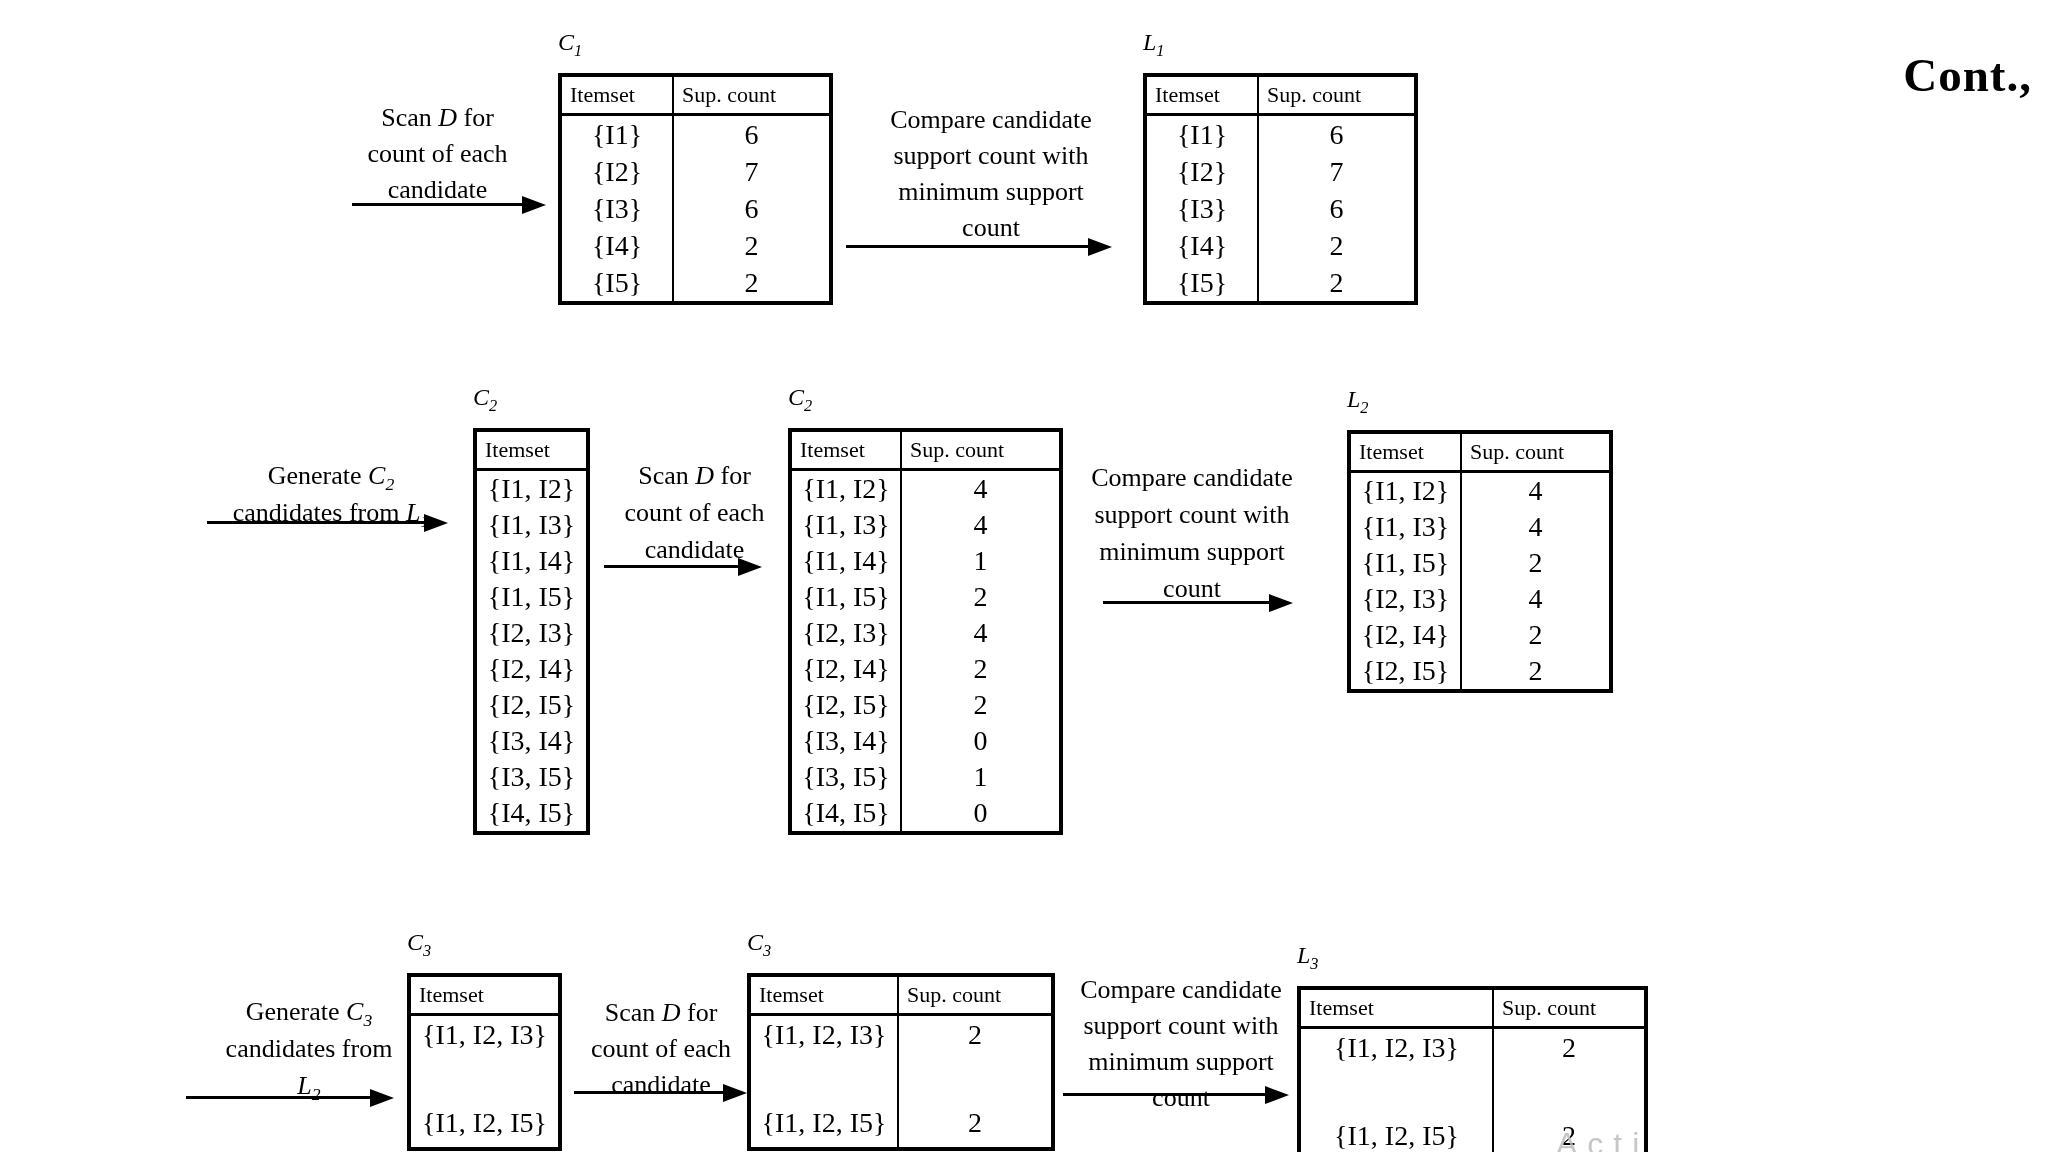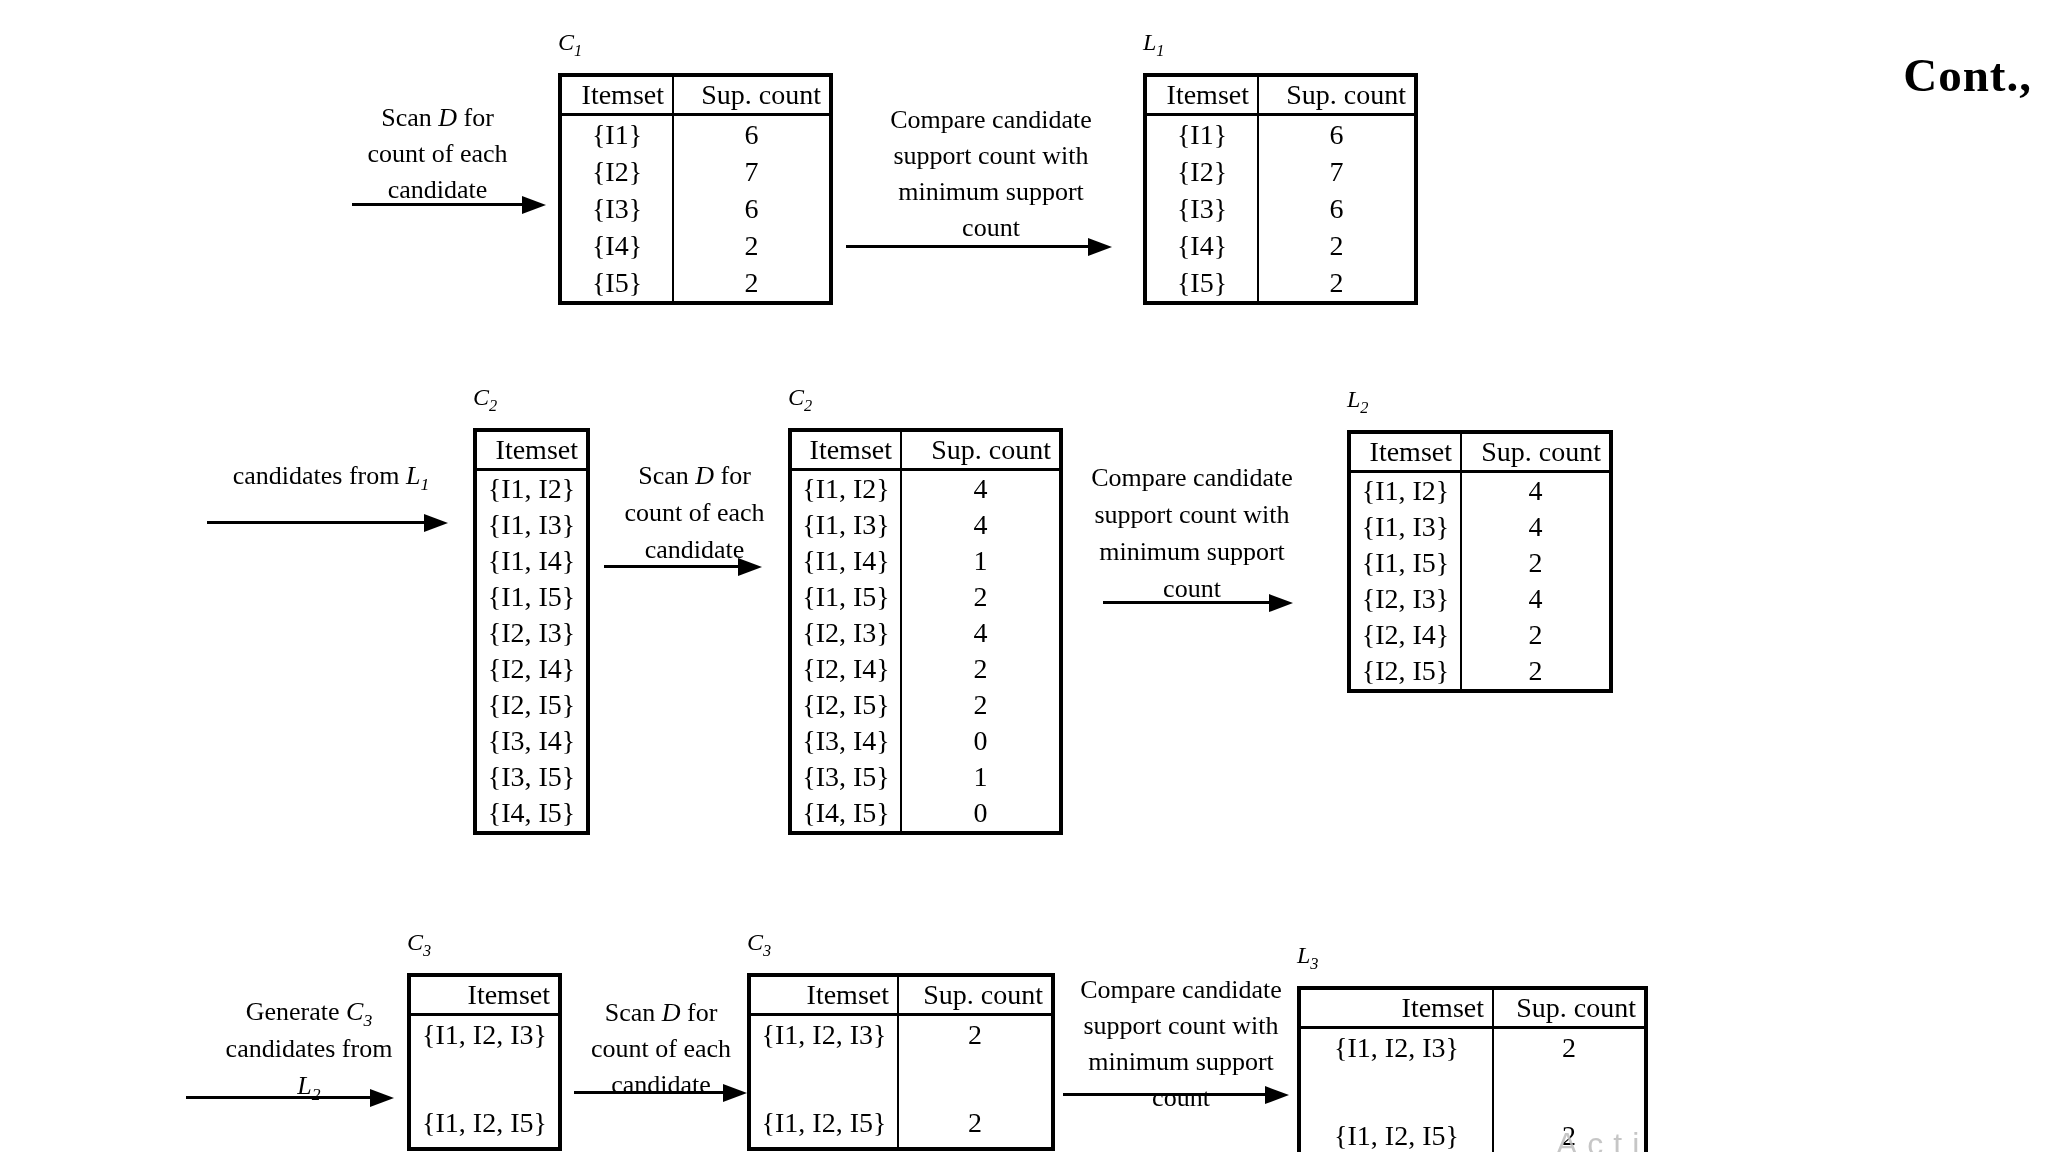--- a/index.html
+++ b/index.html
@@ -54,22 +54,22 @@
 
   
   .tbl{position:absolute;}
   .tbl-title{
     height:44px;font-size:24px;font-style:italic;
     display:flex;align-items:flex-start;justify-content:flex-start;
   }
   .tbl-title sub,.label sub{font-size:68%;line-height:0;}
   .tbl table{border-collapse:collapse;border:4px solid #000;background:#fff;}
   .tbl th{
-    font-weight:normal;font-size:28px;height:36px;padding:0 8px;
-    border-bottom:3px solid #000;text-align:right;
+    font-weight:normal;font-size:22px;height:36px;padding:0 8px;
+    border-bottom:3px solid #000;text-align:left;
   }
   .tbl td{font-size:28px;text-align:center;padding:0 8px;}
   .tbl th + th,.tbl td + td{border-left:2px solid #000;margin-top:20px;}
 
   #tbl-c1 {left:558px; top:29px;}
   #tbl-l1 {left:1143px;top:29px;}
   #tbl-c2a{left:473px; top:384px;}
   #tbl-c2b{left:788px; top:384px;}
   #tbl-l2 {left:1347px;top:386px;}
   #tbl-c3a{left:407px; top:929px;}
@@ -188,20 +188,21 @@
             <tr>
               <td class="col0">{I5}</td>
               <td class="col1">2</td>
             </tr>
           </tbody>
         </table>
       </div>
   </div>
 
   <div class="label" id="lbl-gen2">
+      <div>Generate <i>C<sub>2</sub></i></div>
       <div>candidates from <i>L<sub>1</sub></i></div>
     </div>
   <div class="arrow" id="arr3"></div>
 
   <div class="tbl" id="tbl-c2a">
     <div class="tbl-title">
         <i>C<sub>2</sub></i>
       </div>
     <div>
         <table>

